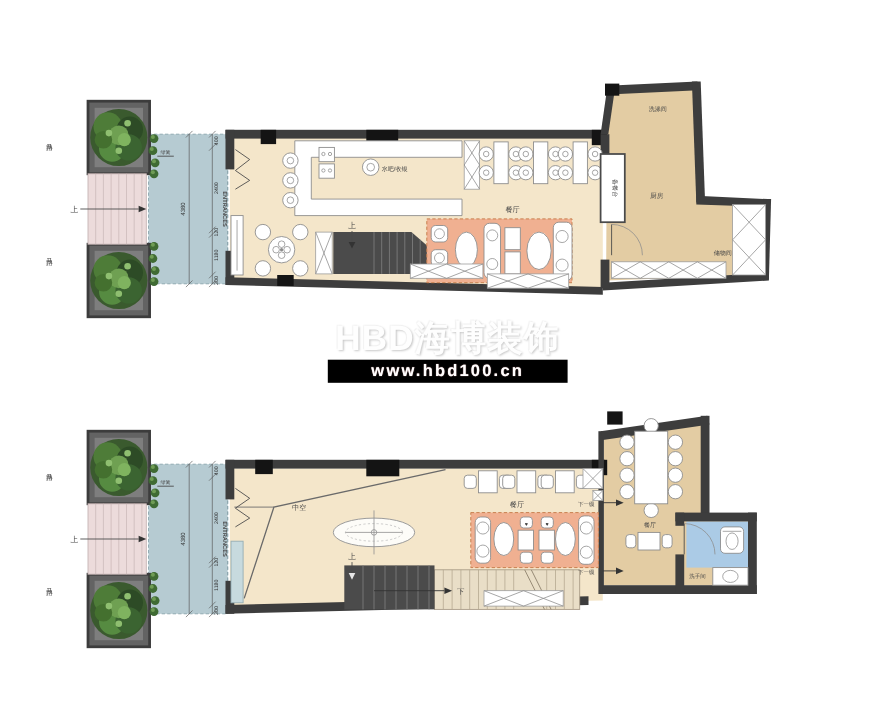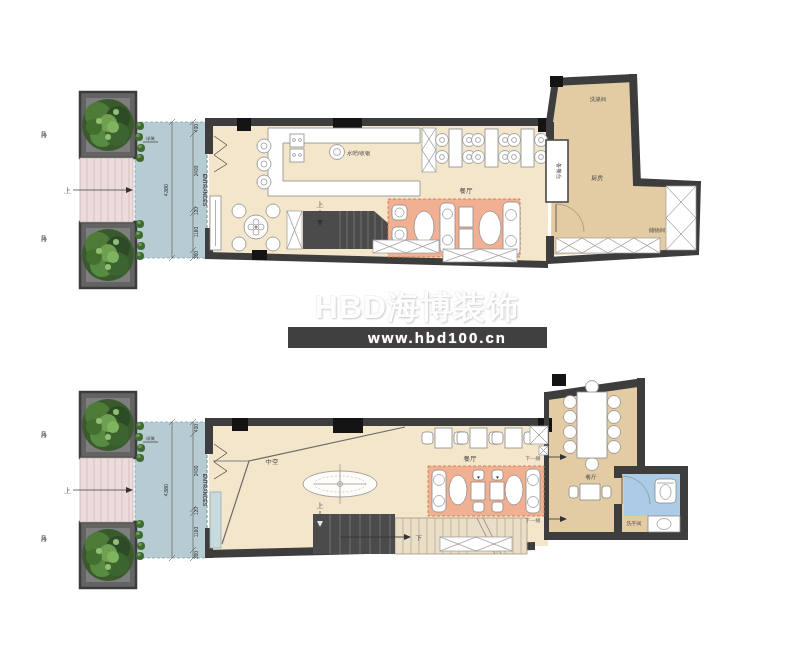--- a/index.html
+++ b/index.html
@@ -12,26 +12,26 @@
   .wall{fill:#3d3d3d;stroke:none;}
   .col{fill:#141414;}
   .furn{fill:#ffffff;stroke:#8c8c8c;stroke-width:0.8;}
   .thin{stroke:#8c8c8c;stroke-width:0.7;fill:none;}
   .thin2{stroke:#4a4a4a;stroke-width:0.8;fill:none;}
   .dash{stroke:#88a2ab;stroke-width:0.8;stroke-dasharray:3 2;fill:none;}
   .deck{fill:#b6cbd2;stroke:#8aa5ad;stroke-width:0.8;stroke-dasharray:3 2;}
   .boothArea{fill:#f0b091;stroke:#c87f4f;stroke-width:0.9;stroke-dasharray:3 2;}
   .xbox{fill:#ffffff;stroke:#9a9a9a;stroke-width:0.7;}
   .vert{writing-mode:vertical-rl;text-orientation:upright;letter-spacing:1px;}
-  .watermark{position:absolute;left:272px;top:290px;width:290px;text-align:center;pointer-events:none;}
+  .watermark{position:absolute;left:262px;top:290px;width:290px;text-align:center;pointer-events:none;}
   .wm-brand{font-size:32px;font-weight:bold;color:#fefefe;letter-spacing:1px;
             text-shadow:1px 1px 2px #c9c9c9,-1px -1px 1px #f4f4f4;line-height:1.1;}
-  .wm-bar{margin:2px auto 0;width:218px;height:21px;background:#404040;color:#fff;
+  .wm-bar{margin:2px auto 0;width:218px;height:21px;background:#000000;color:#fff;
           font-size:15px;letter-spacing:2px;line-height:21px;font-weight:bold;
-          text-shadow:0 0 1px #e8b5b5;padding-left:41px;}
+          text-shadow:0 0 1px #e8b5b5;}
 </style>
 </head>
 <body>
 
 <div class="canvas">
 <svg width="800" height="656" viewBox="0 0 800 656">
   <defs>
     <g id="planter">
       <rect x="-28" y="-33" width="56" height="66" fill="#636363" stroke="#3c3c3c" stroke-width="2.5"></rect>
       <rect x="-22" y="-27" width="44" height="54" fill="#7e7e7e"></rect>

